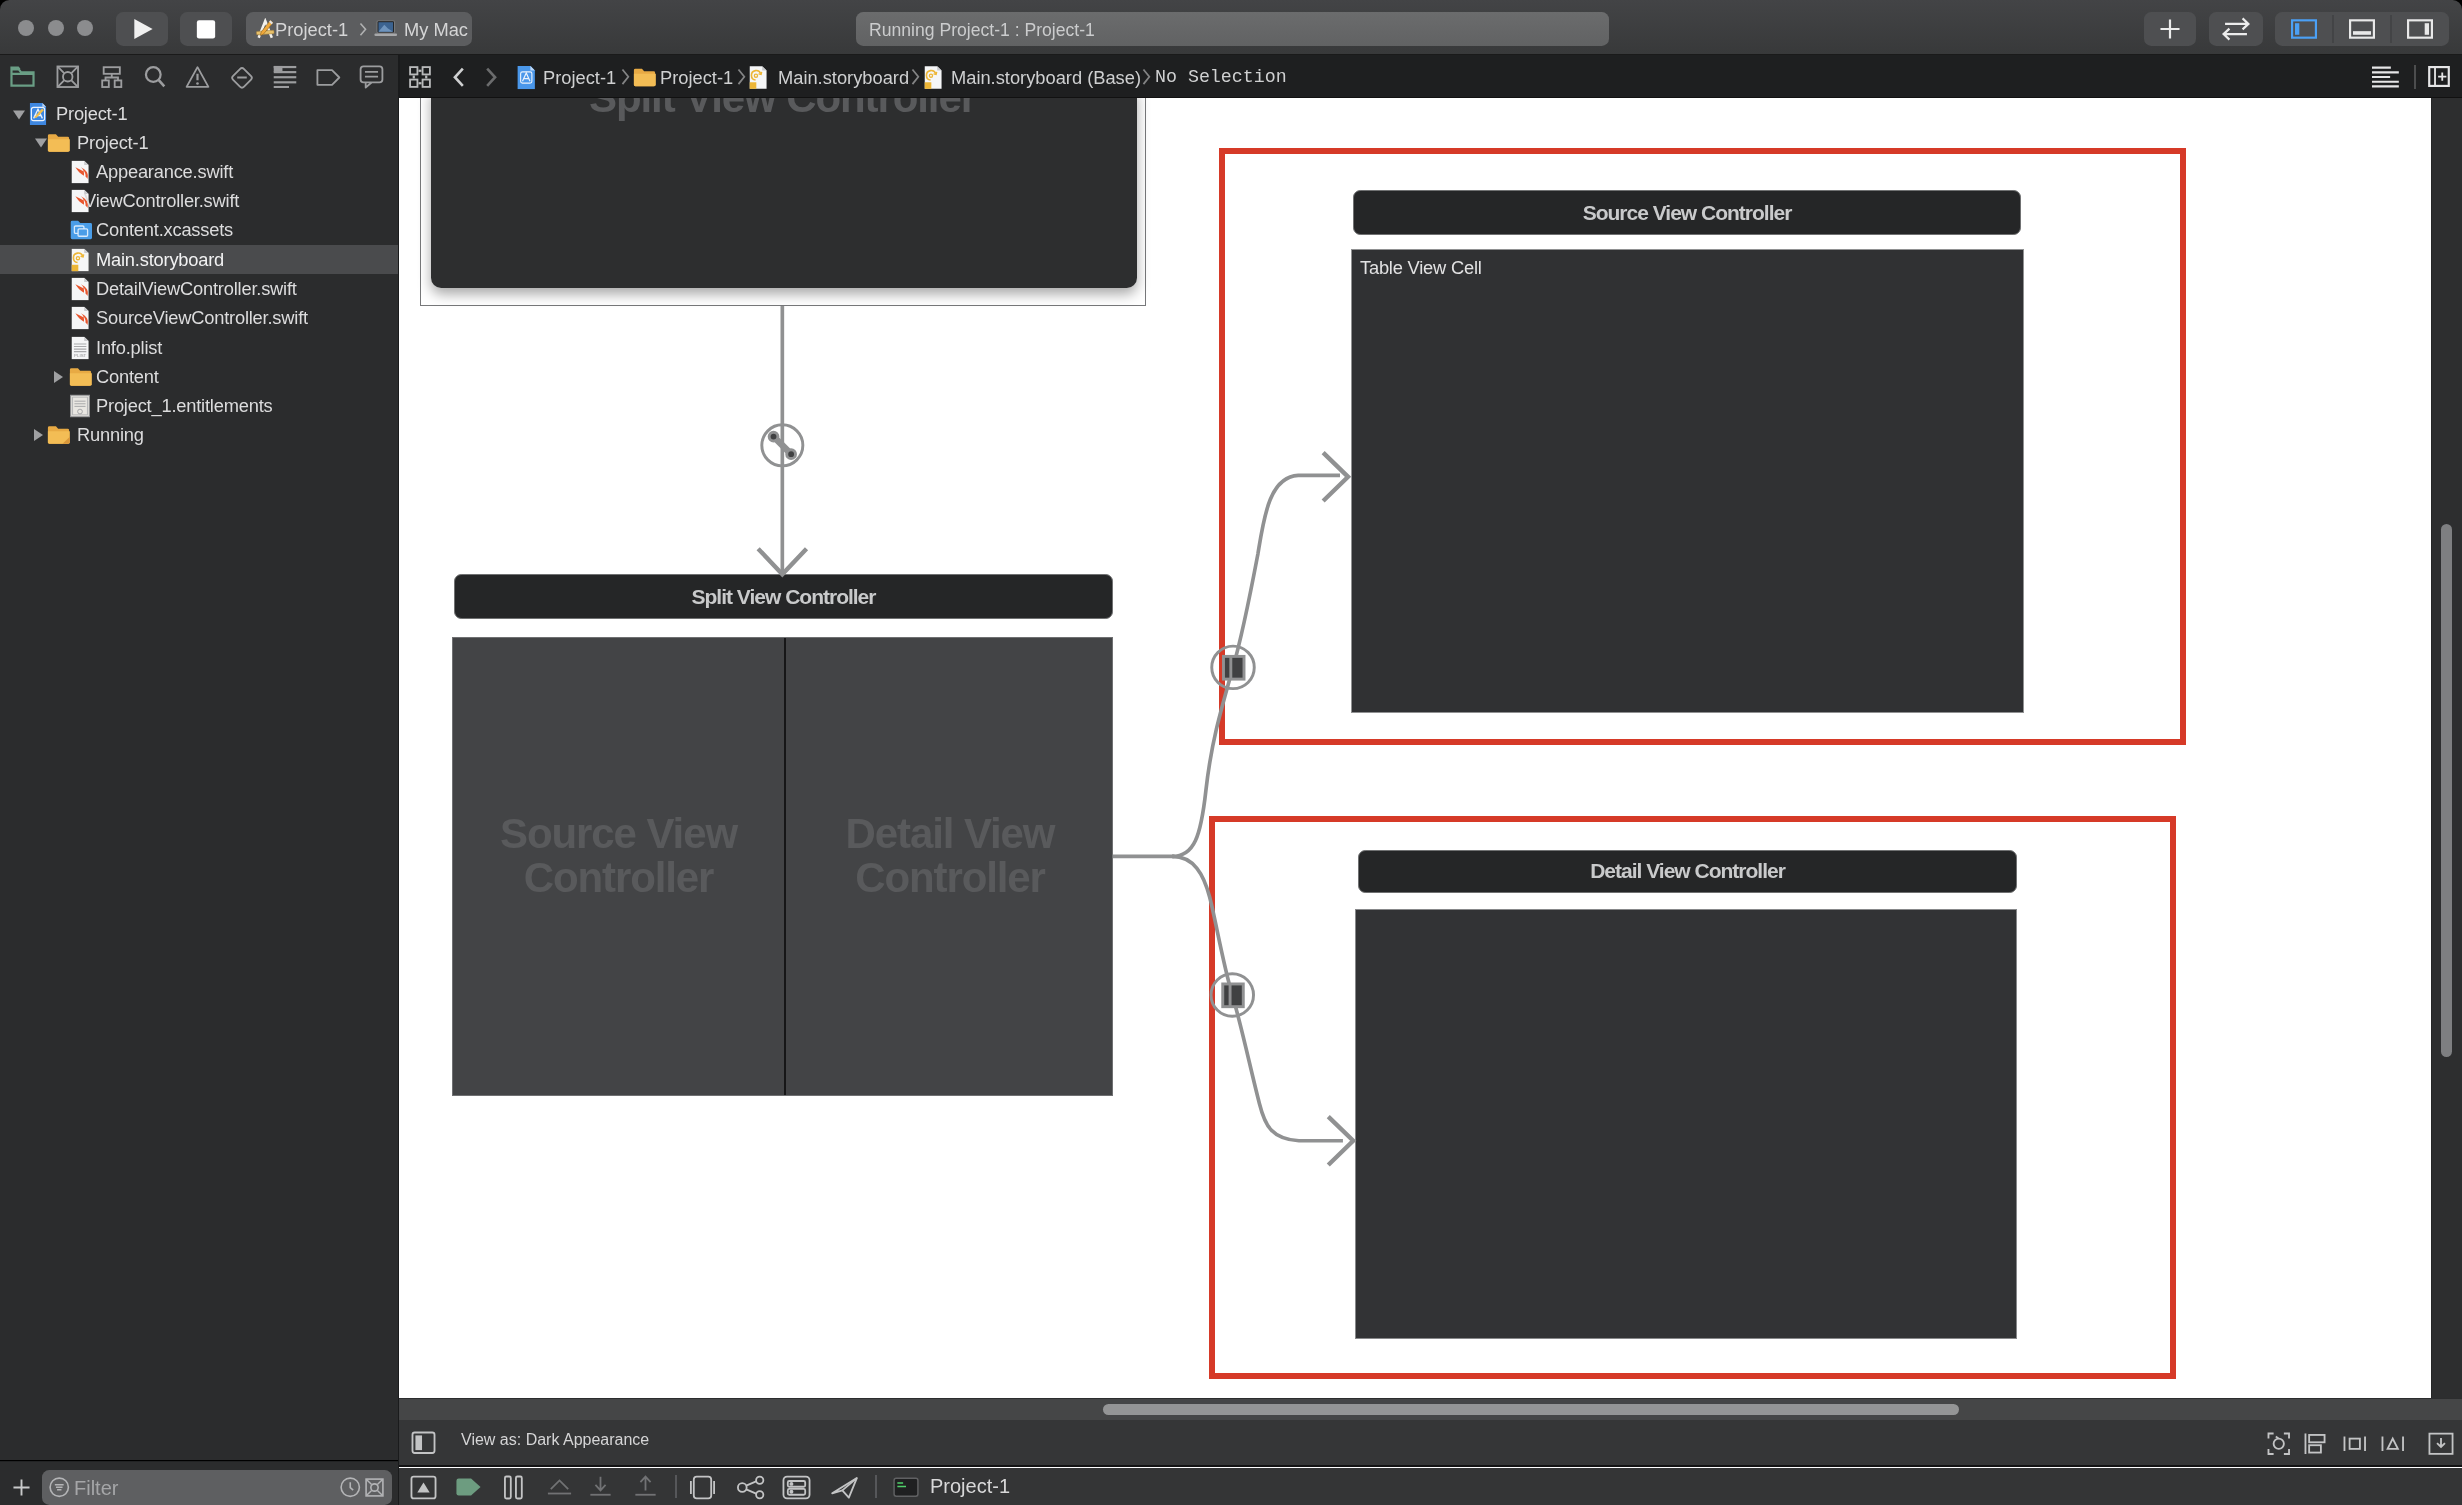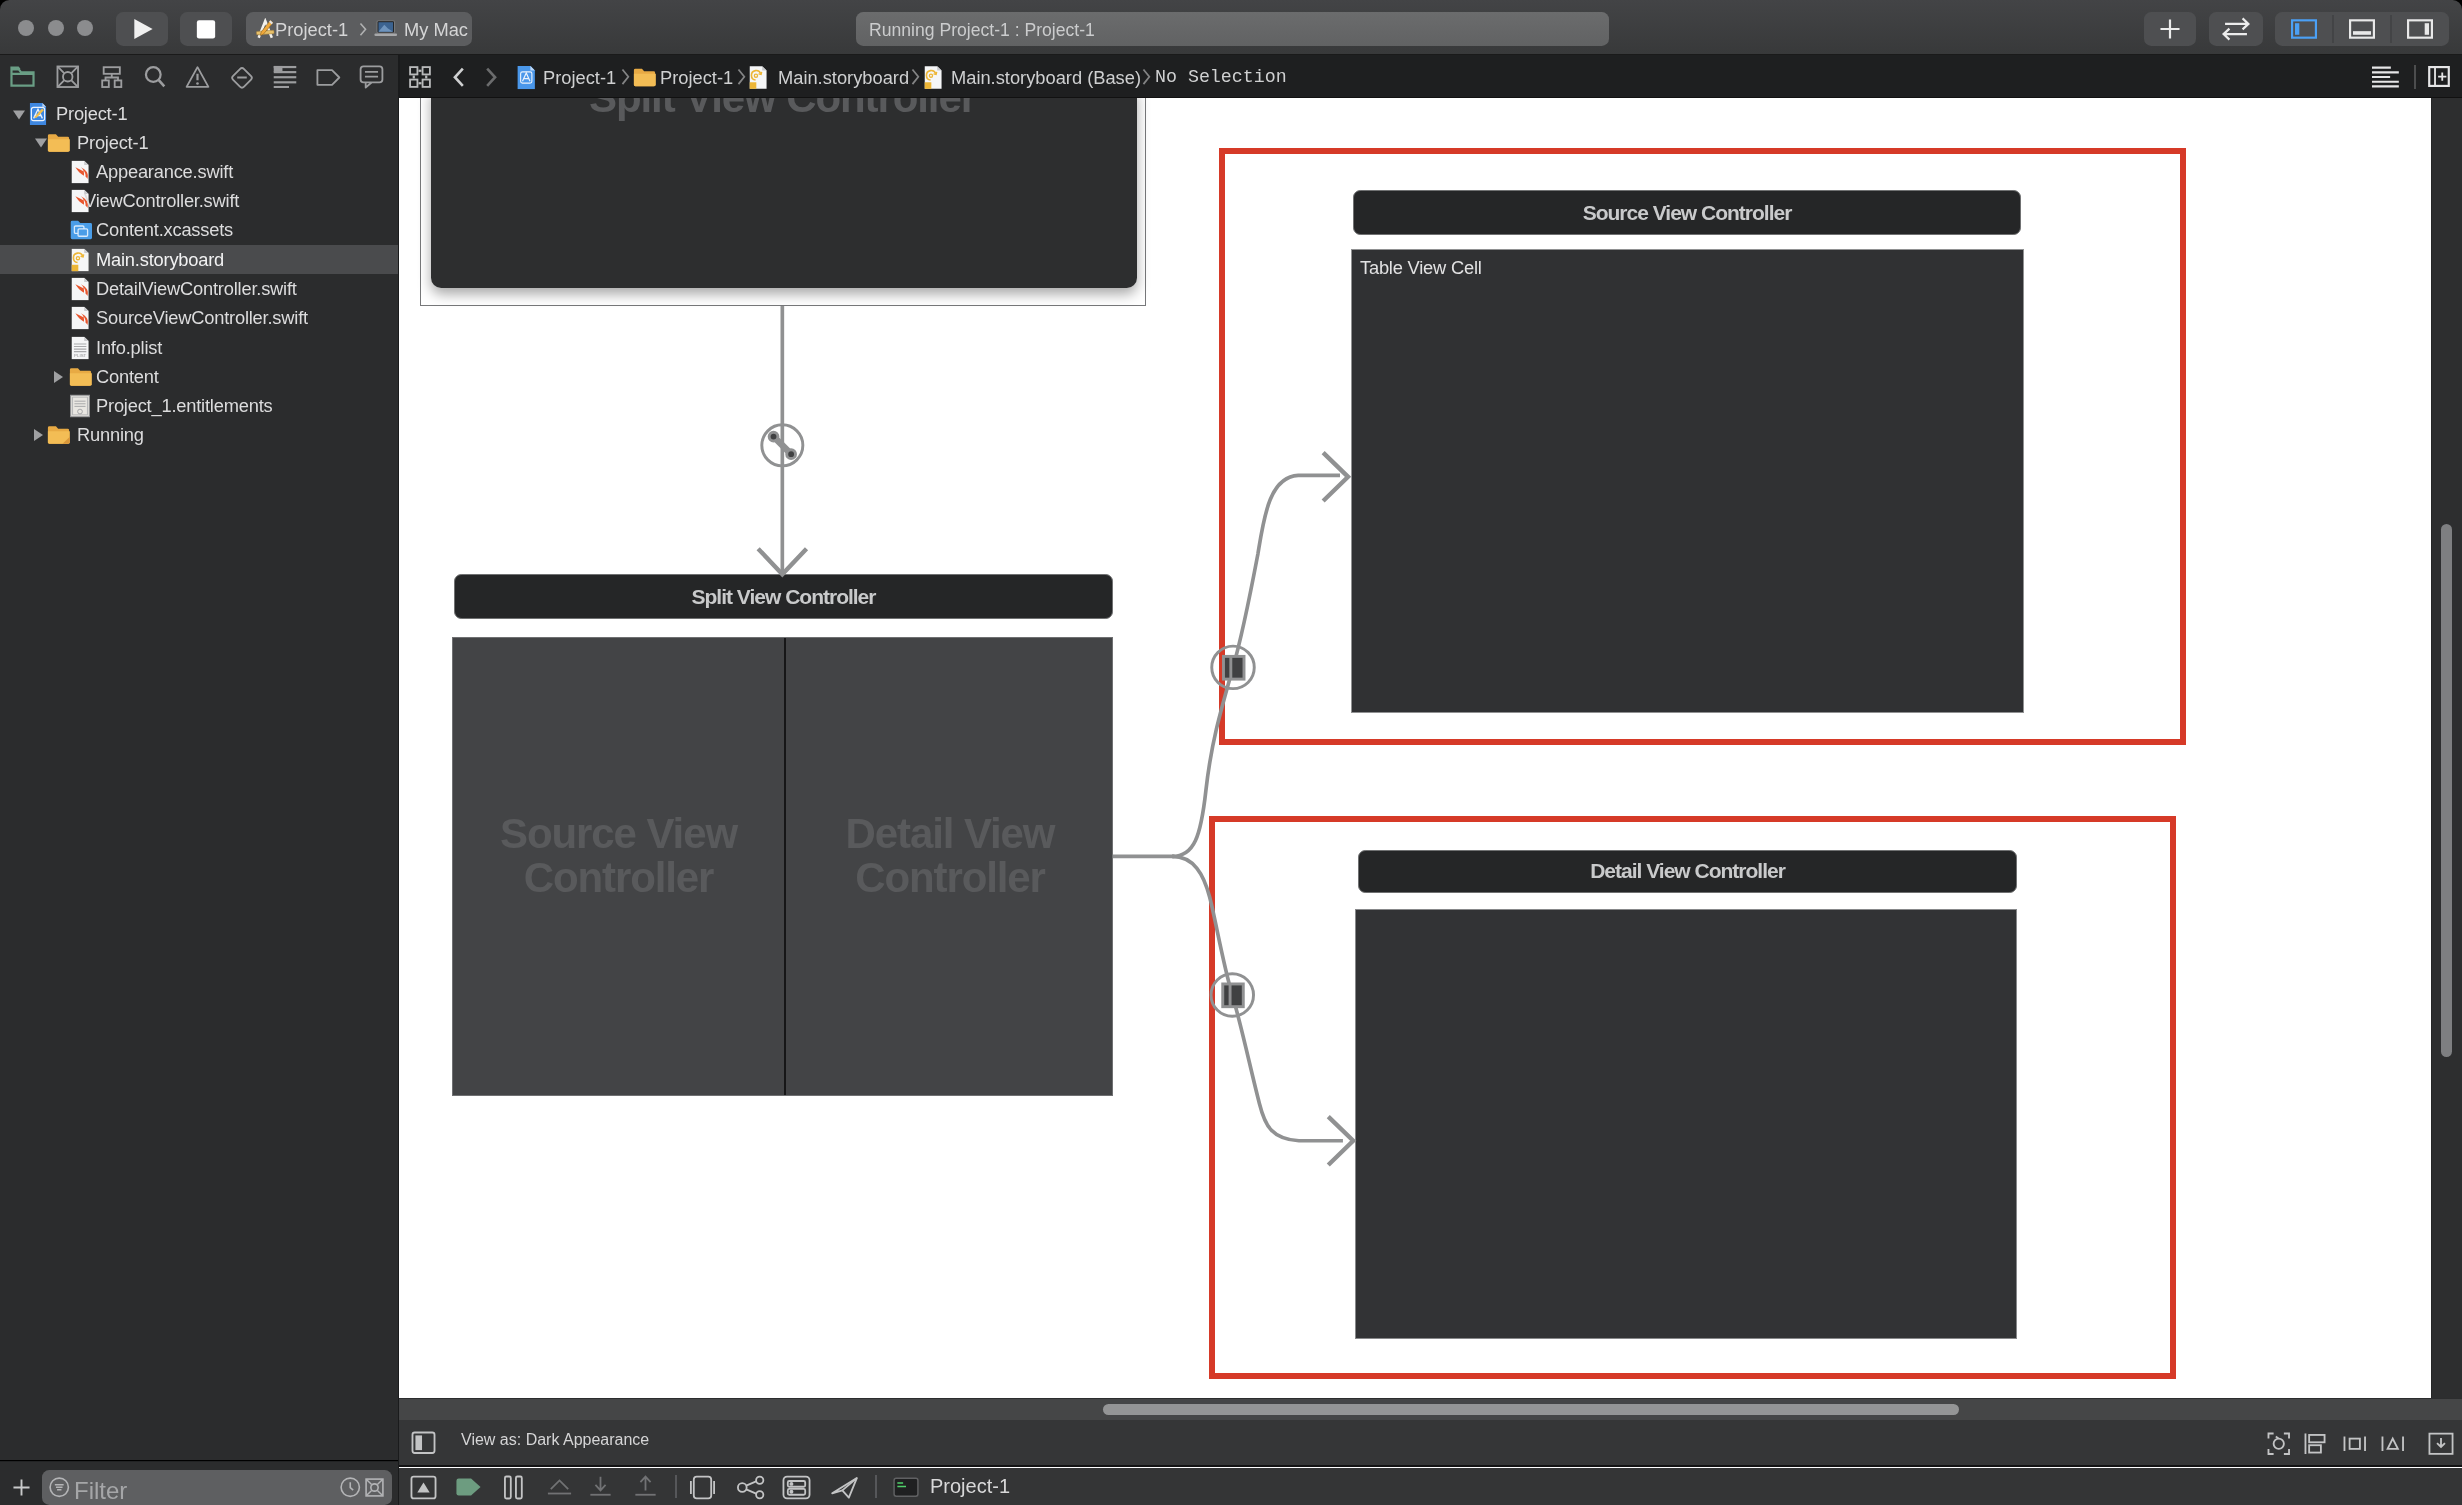--- a/index.html
+++ b/index.html
@@ -370,21 +370,21 @@
   </div>
   <div id="sidebottom" class="abs">
     <svg class="abs" style="left:11.7px;top:16px" width="19" height="19" viewBox="0 0 26 26">
         <path d="M13 2 V24 M2 13 H24" stroke="#c9cacb" stroke-width="2.6"></path>
       </svg>
     <div id="filter">
       <svg class="abs" style="left:7.3px;top:7.3px" width="20.5" height="20.5" viewBox="0 0 28 28">
         <circle cx="14" cy="14" r="12.5" fill="none" stroke="#b3b4b6" stroke-width="2.2"></circle>
         <path d="M8 10.5 H20 M9.5 14 H18.5 M11 17.5 H17" stroke="#b3b4b6" stroke-width="2.2"></path>
       </svg>
-      <span class="abs" style="left:32px;top:6.6px;color:#a5a6a8;font-size:24px;">Filter</span>
+      <span class="abs" style="left:32px;top:6.6px;color:#a5a6a8;font-size:20px;">Filter</span>
       <svg class="abs" style="left:298px;top:7.3px" width="20.5" height="20.5" viewBox="0 0 28 28">
         <circle cx="14" cy="14" r="12.5" fill="none" stroke="#b3b4b6" stroke-width="2.2"></circle>
         <path d="M14 7 V14.5 L18 18" fill="none" stroke="#b3b4b6" stroke-width="2.2"></path>
       </svg>
       <svg class="abs" style="left:323px;top:8px" width="19" height="19" viewBox="0 0 26 26">
         <rect x="1.5" y="1.5" width="23" height="23" fill="none" stroke="#b3b4b6" stroke-width="2.2"></rect>
         <path d="M2 2 L9 9 M24 2 L17 9 M2 24 L9 17 M24 24 L17 17" stroke="#b3b4b6" stroke-width="2"></path>
         <circle cx="13" cy="13" r="5" fill="none" stroke="#b3b4b6" stroke-width="2.2"></circle>
       </svg>
     </div>

